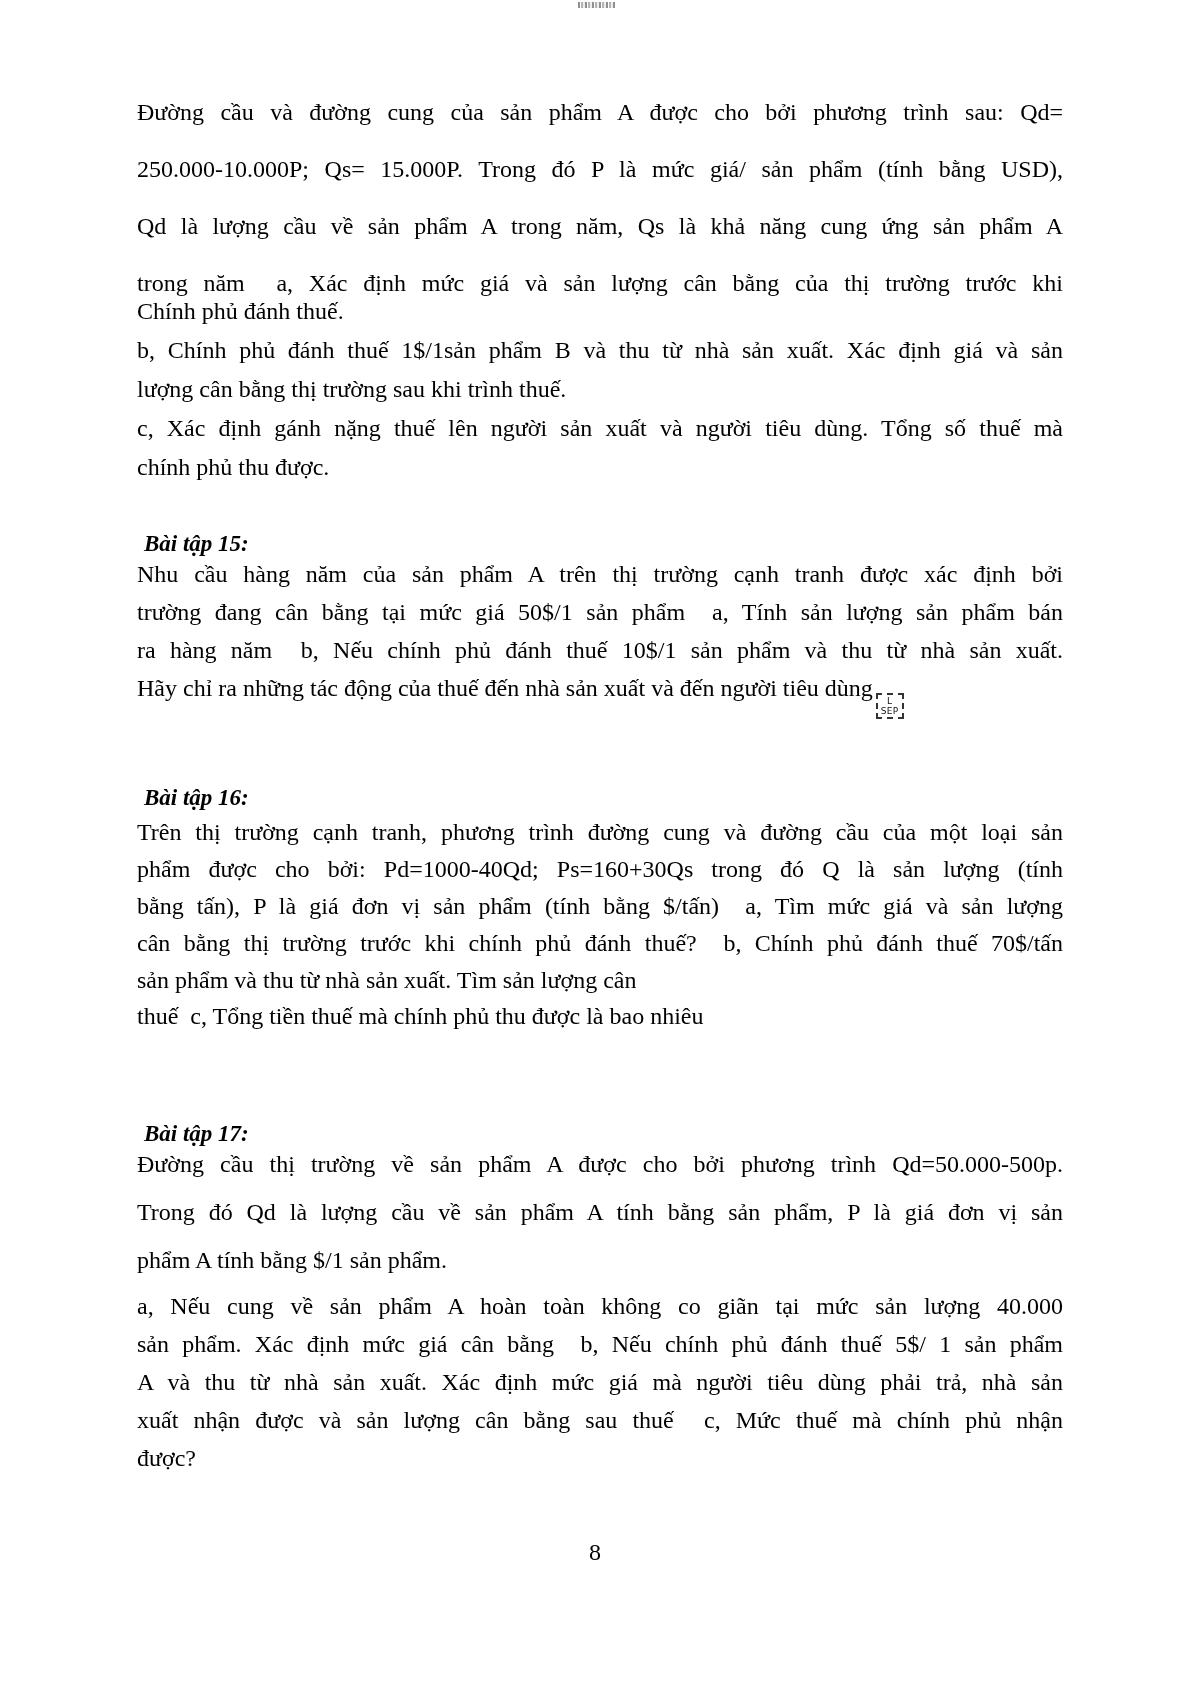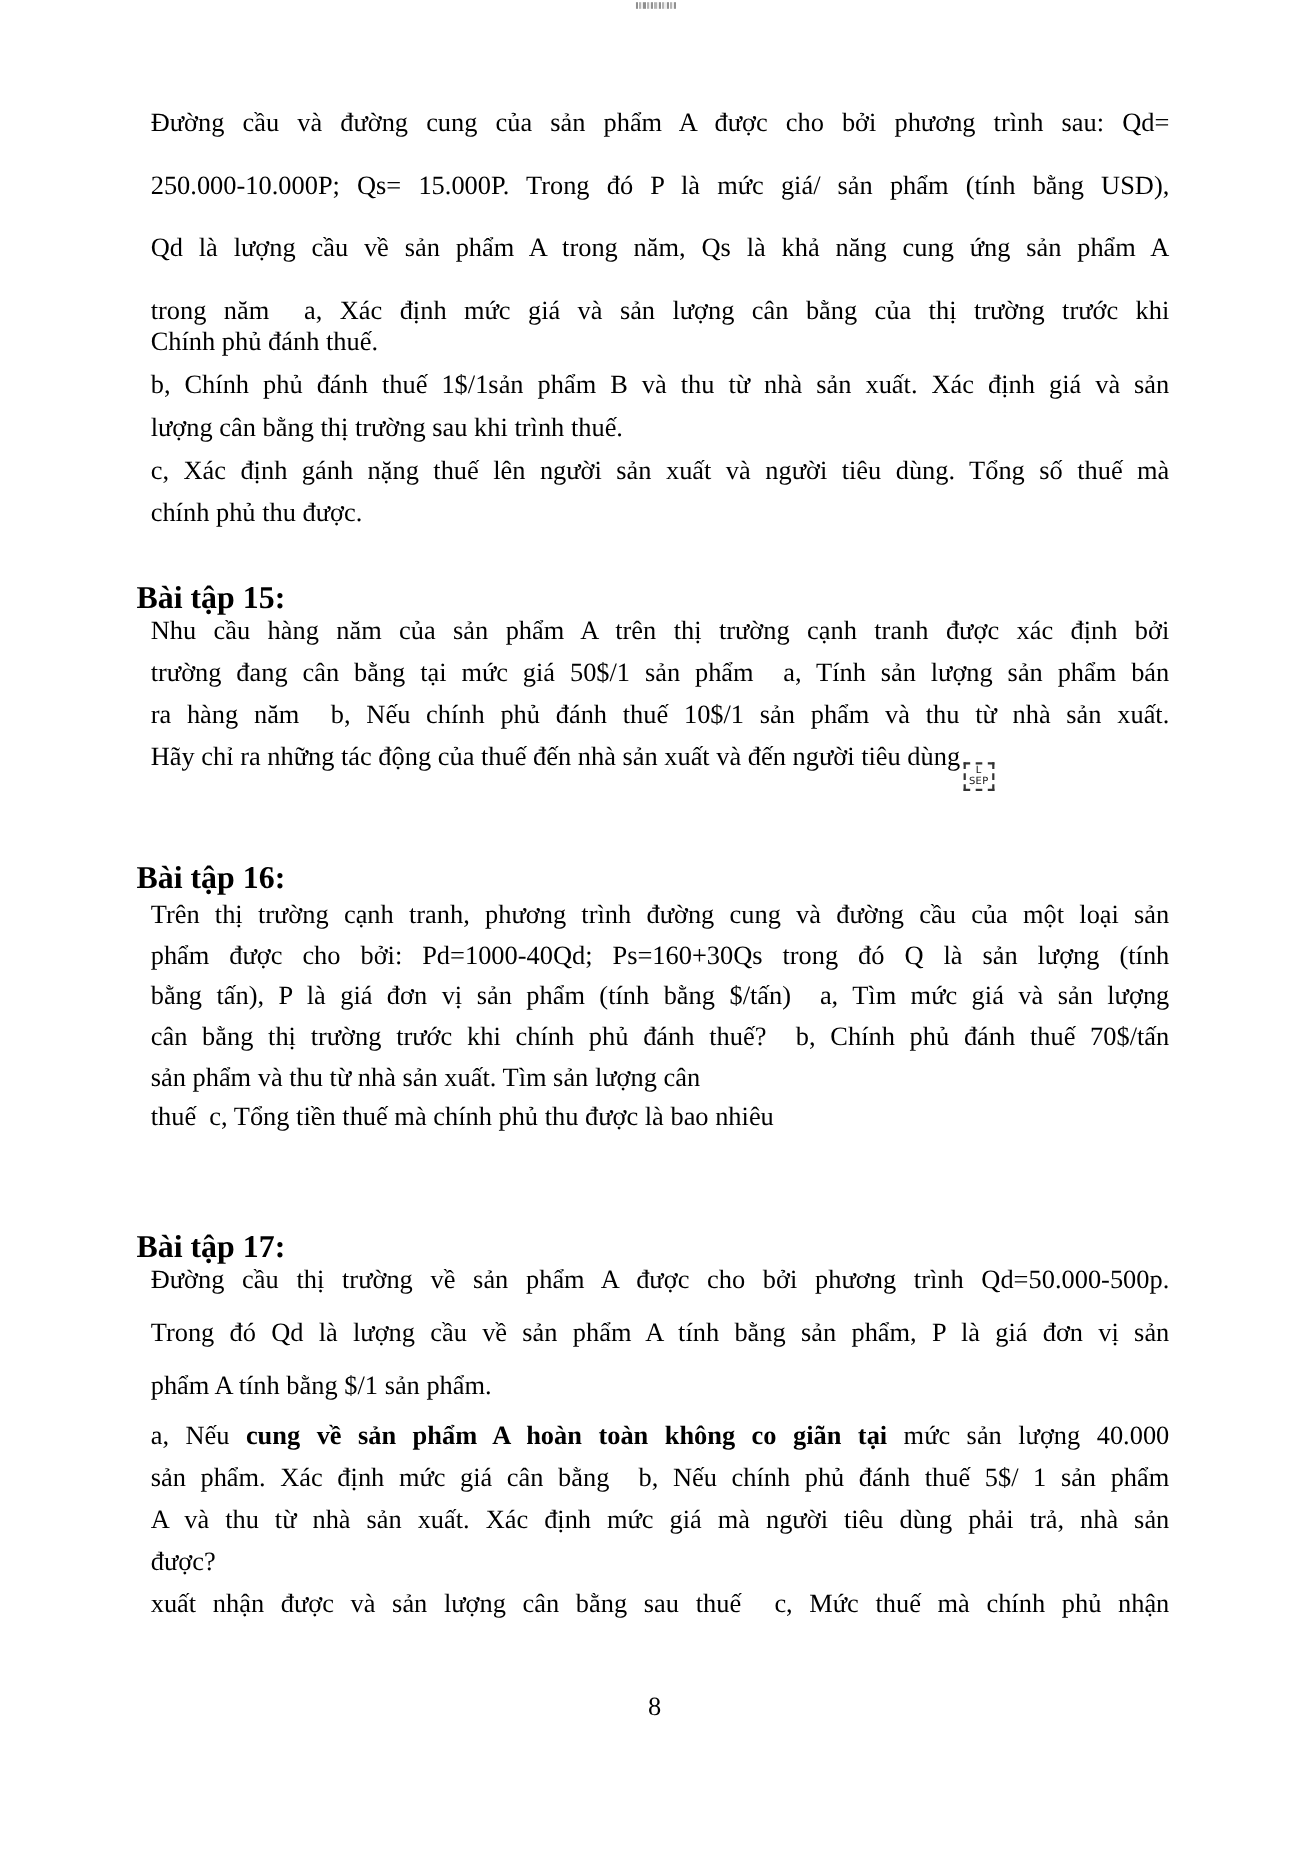--- a/index.html
+++ b/index.html
@@ -37,27 +37,28 @@
   .lh48 { line-height: 48px; }
   .lh39 { line-height: 39px; }
   .lh38 { line-height: 38px; }
   .lh37 { line-height: 37px; }
   .lh33 { line-height: 33px; }
   .line { text-align: left; }
   .line.j {
     text-align: justify;
     text-align-last: justify;
   }
-  .b { font-weight: bold; }
+  .b { font-weight: normal; }
   .heading {
     position: absolute;
-    left: 124px;
-    font-size: 29px;
+    left: 144px;
+    font-size: 23px;
     line-height: 30px;
     font-weight: bold;
+    font-style: italic;
   }
   .sepmark {
     display: inline-flex;
     flex-direction: column;
     align-items: center;
     justify-content: center;
     vertical-align: -8px;
     margin-left: 3px;
     border: 2px dashed #333333;
     padding: 1px 3px;
@@ -134,19 +135,19 @@
   <div class="blk lh48" style="top:1140px">
       <div class="line j"><span>Đường cầu thị trường về sản phẩm A được cho bởi phương trình Qd=50.000-500p.</span></div>
       <div class="line j"><span>Trong đó Qd là lượng cầu về sản phẩm A tính bằng sản phẩm, P là giá đơn vị sản</span></div>
       <div class="line"><span>phẩm A tính bằng $/1 sản phẩm.</span></div>
     </div>
 
   <div class="blk lh38" style="top:1287px">
       <div class="line j"><span>a, Nếu </span><span class="b">cung về sản phẩm A hoàn toàn không co giãn tại</span><span> mức sản lượng 40.000</span></div>
       <div class="line j"><span>sản phẩm. Xác định mức giá cân bằng&nbsp; b, Nếu chính phủ đánh thuế 5$/ 1 sản phẩm</span></div>
       <div class="line j"><span>A và thu từ nhà sản xuất. Xác định mức giá mà người tiêu dùng phải trả, nhà sản</span></div>
+      <div class="line j"><span>xuất nhận được và sản lượng cân bằng sau thuế&nbsp; c, Mức thuế mà chính phủ nhận</span></div>
       <div class="line"><span>được?</span></div>
-      <div class="line j"><span>xuất nhận được và sản lượng cân bằng sau thuế&nbsp; c, Mức thuế mà chính phủ nhận</span></div>
     </div>
 
   <div class="pagenum">8</div>
 
 </div>
 
 </body></html>

